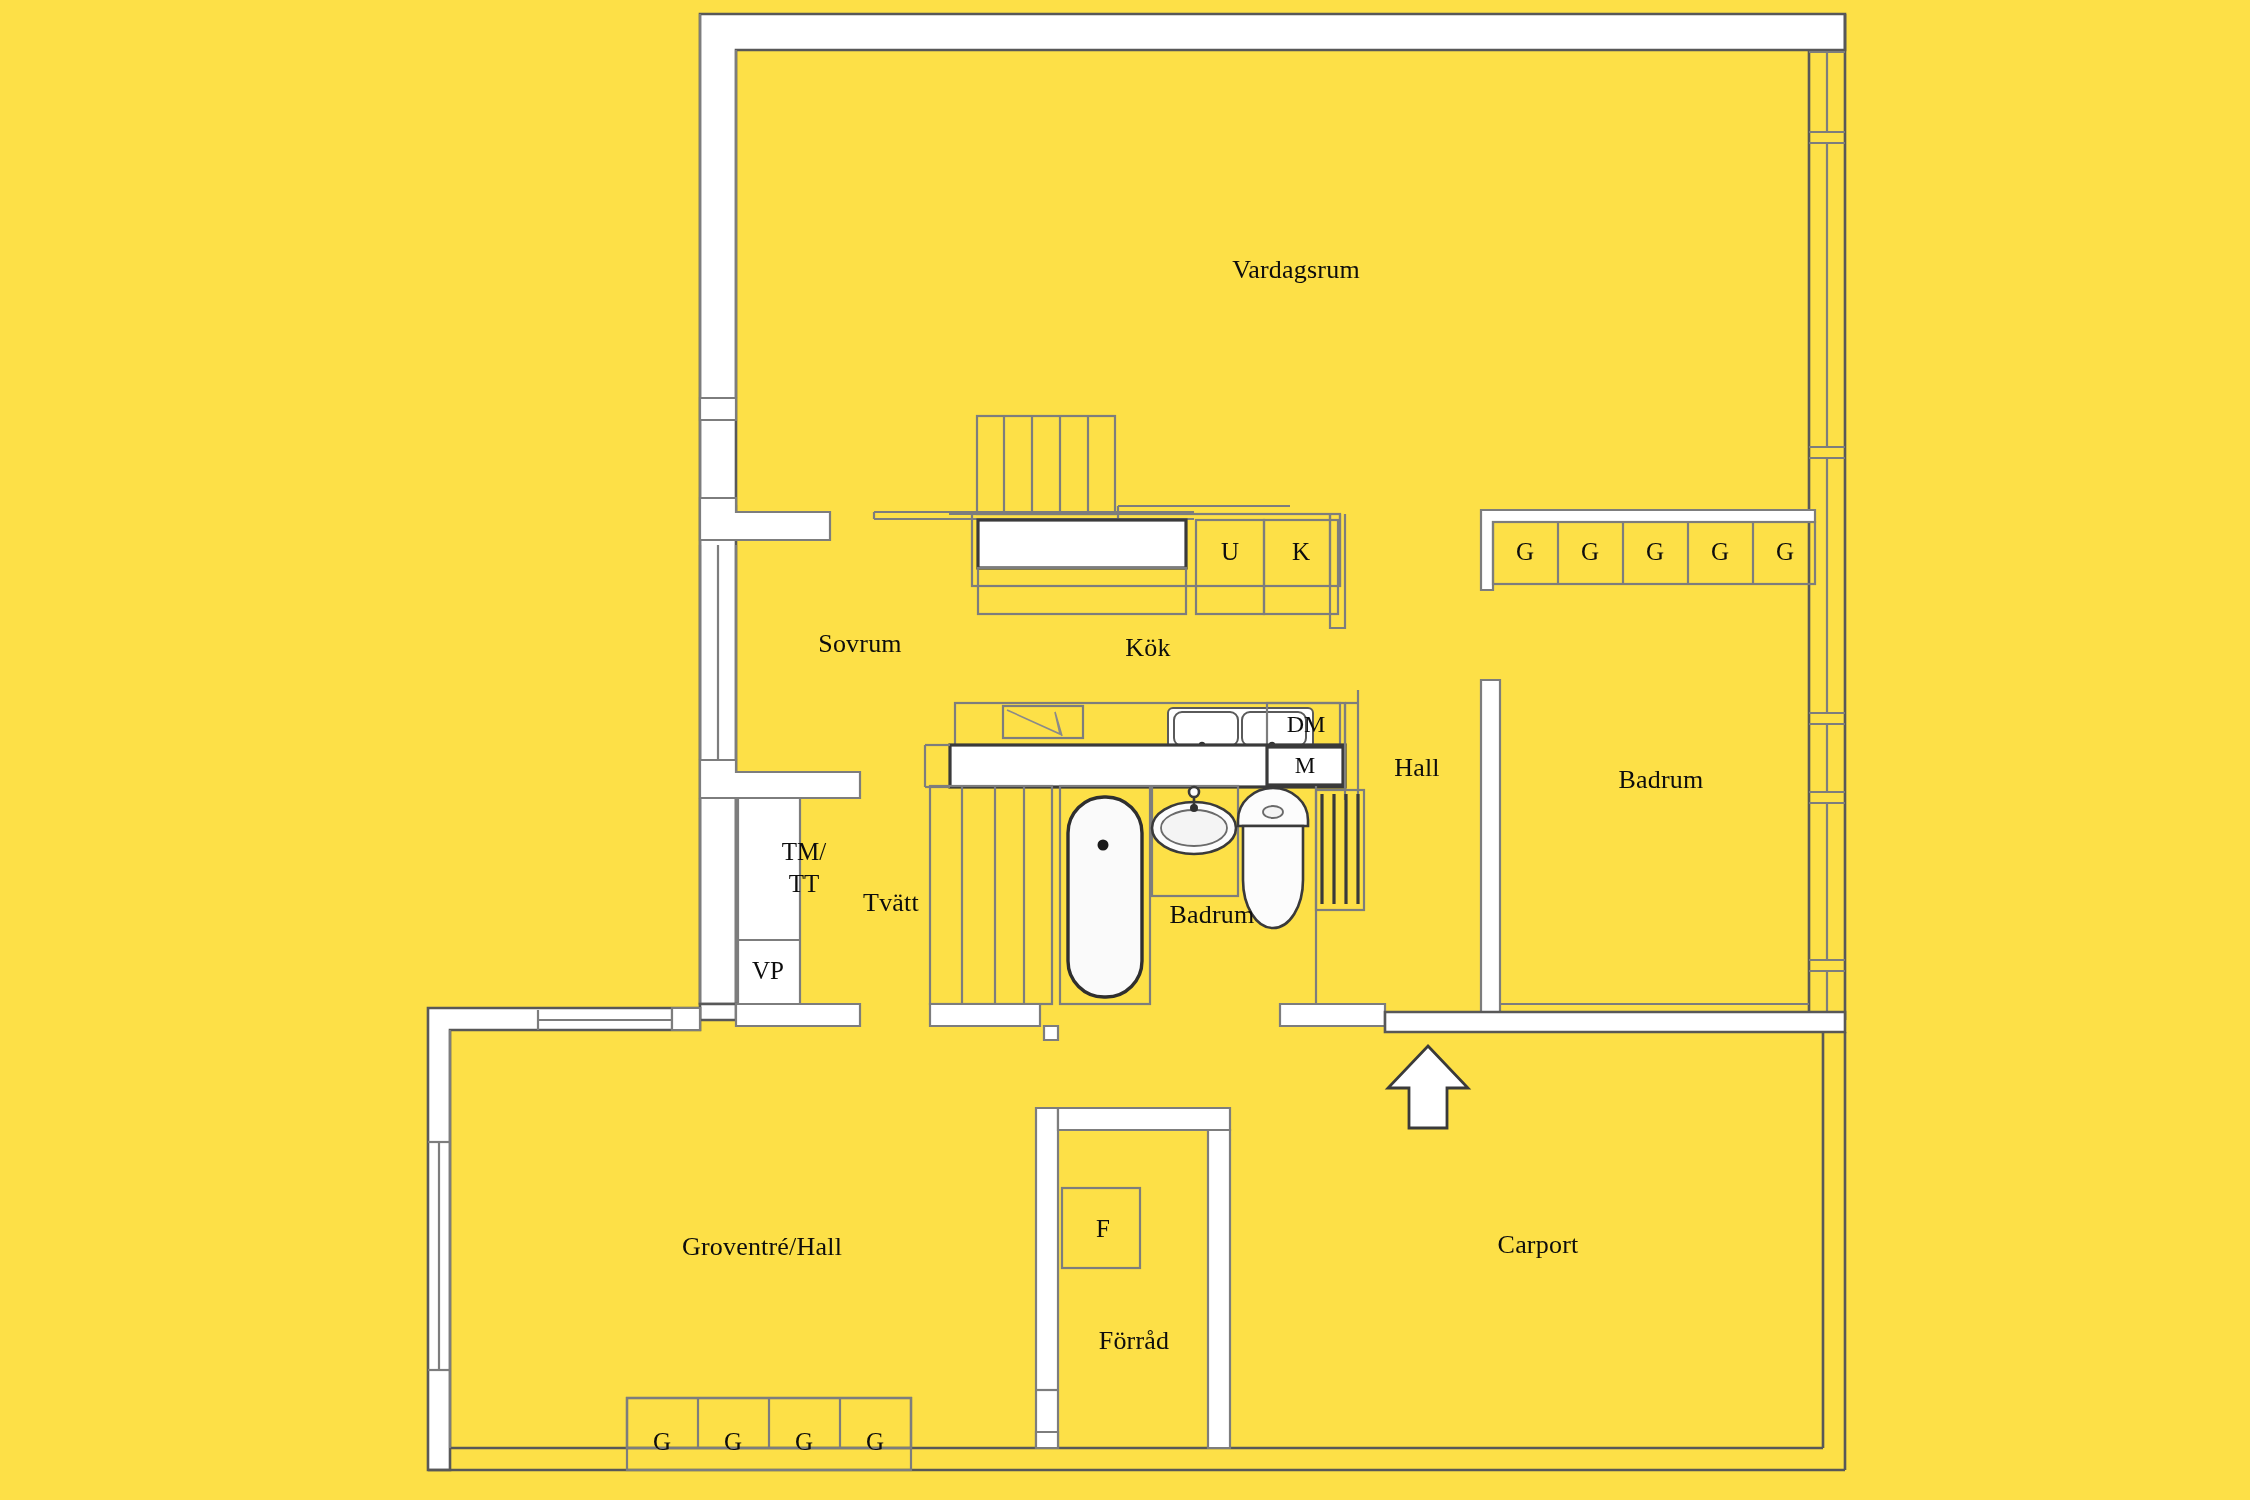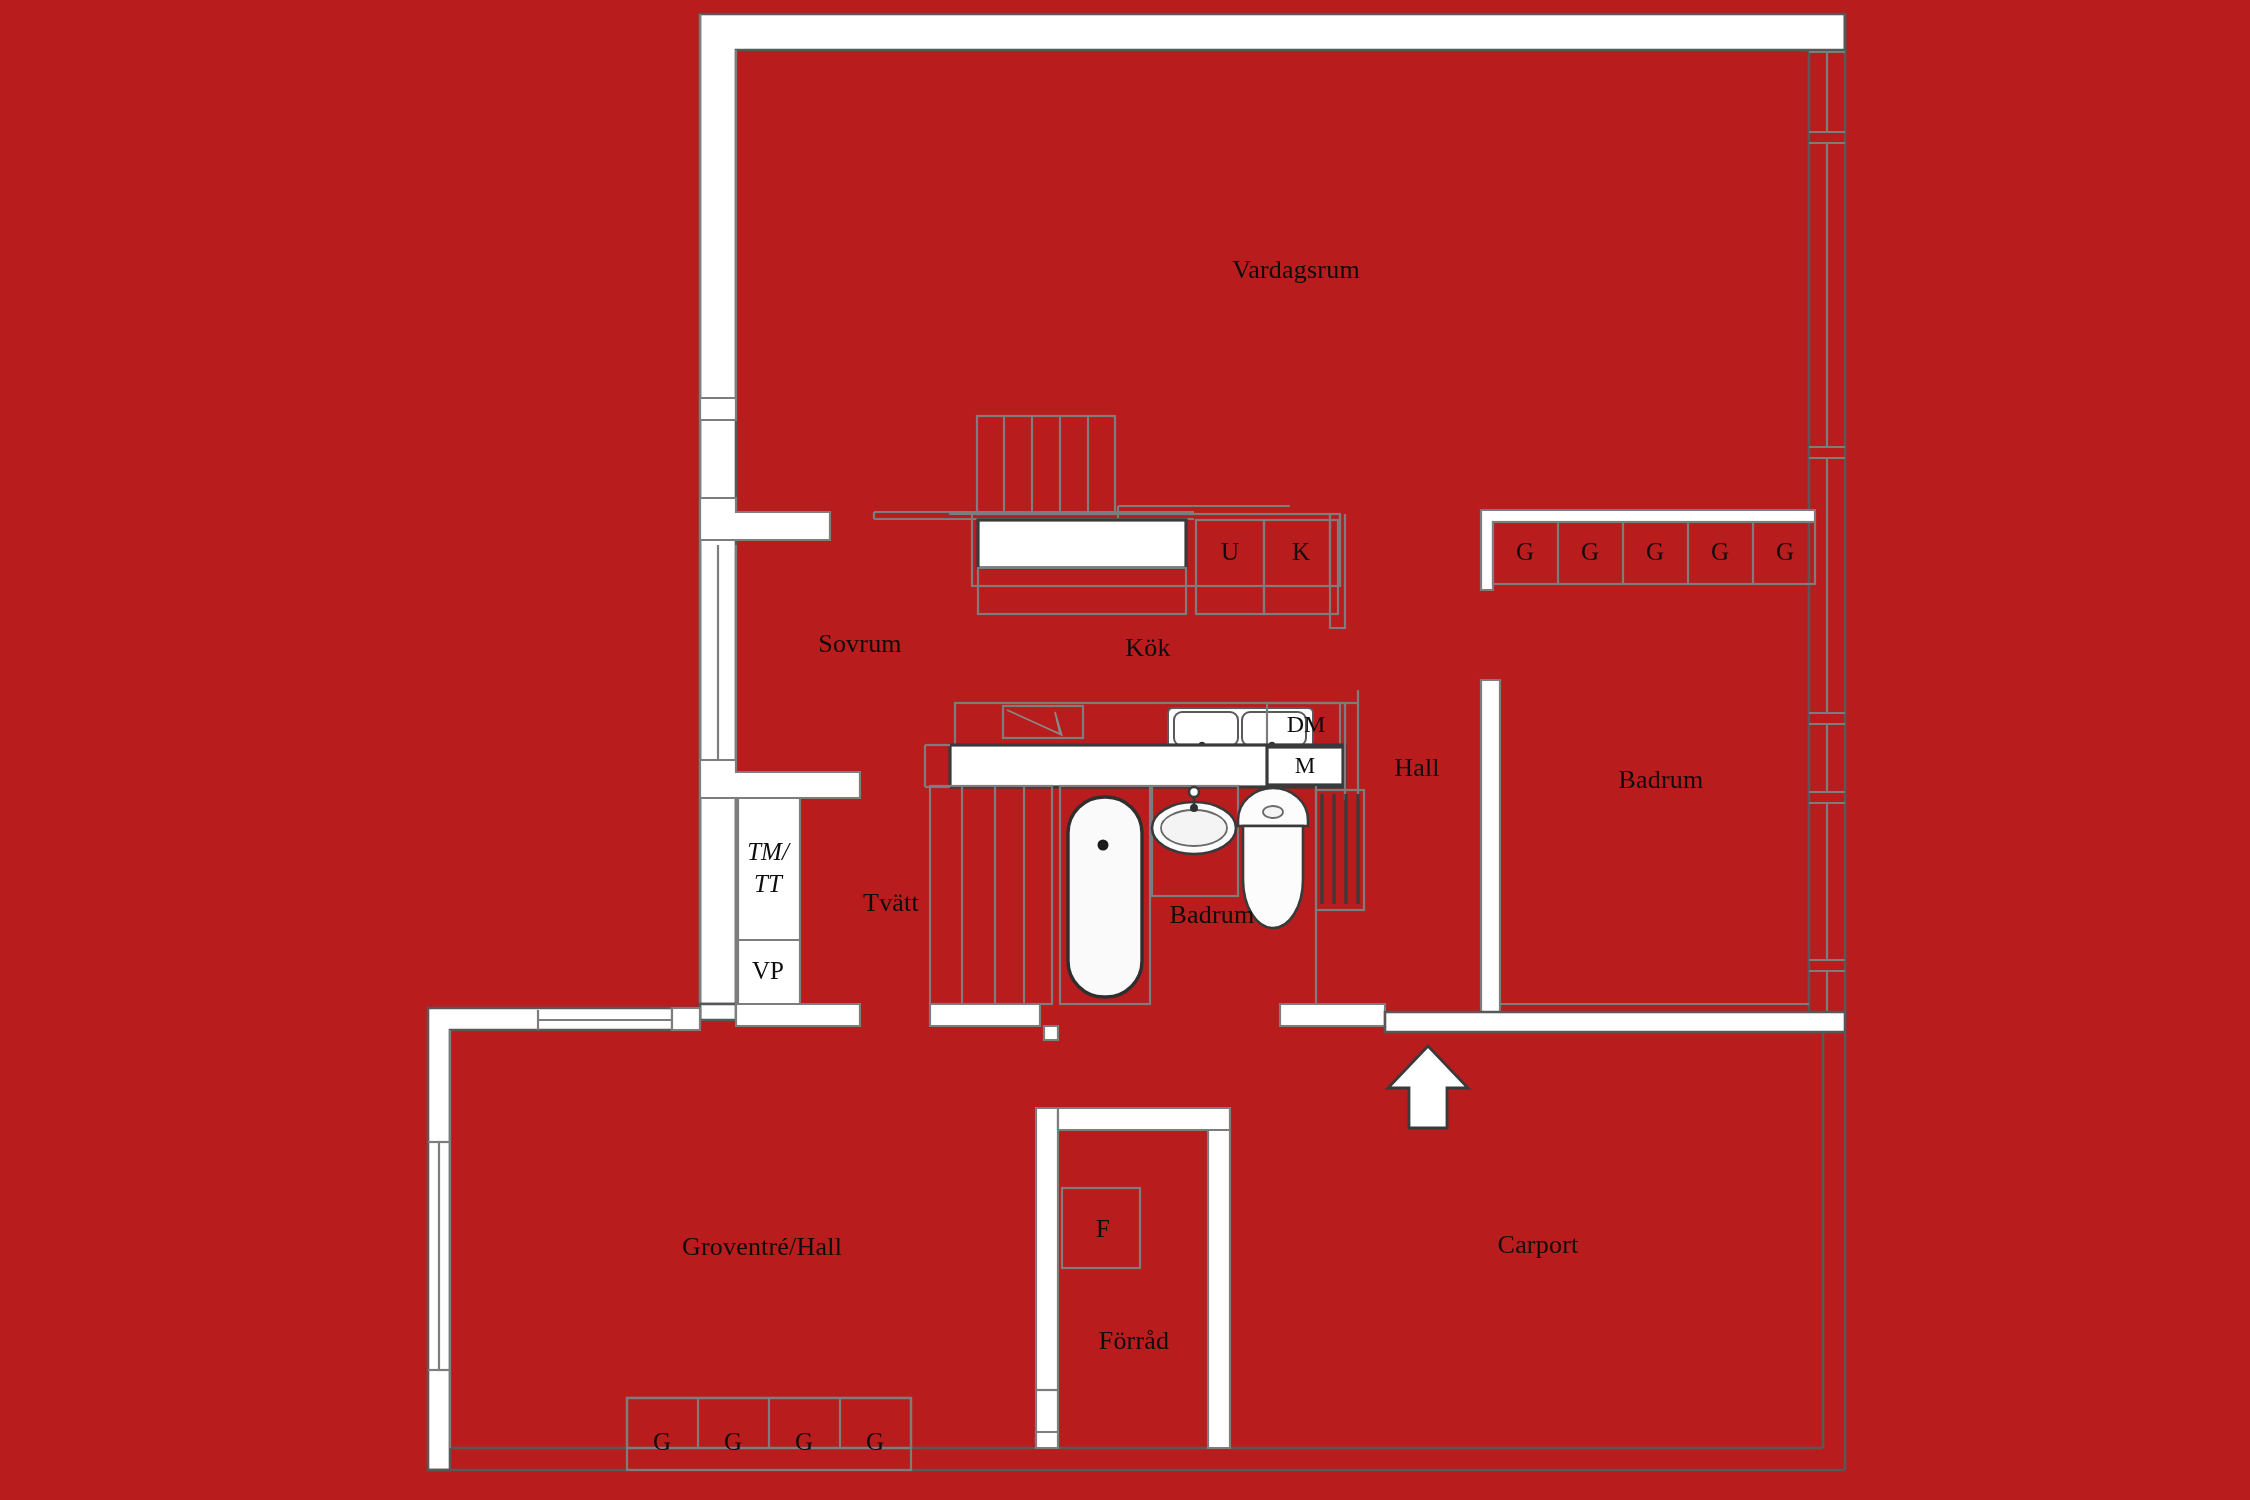--- a/index.html
+++ b/index.html
@@ -10,21 +10,21 @@
   body {
     width: 2250px;
     height: 1500px;
     font-family: "Liberation Serif", "DejaVu Serif", serif;
     overflow: hidden;
   }
   #plan-root {
     position: relative;
     width: 2250px;
     height: 1500px;
-    background: #b91c1c;
+    background: #fde047;
   }
   #plan-svg {
     position: absolute;
     left: 0;
     top: 0;
     width: 2250px;
     height: 1500px;
   }
   .room-label {
     position: absolute;
@@ -292,21 +292,21 @@
   <div class="room-label" style="left:891px;  top:903px;">Tvätt</div>
   <div class="room-label" style="left:1212px; top:915px;">Badrum</div>
   <div class="room-label" style="left:762px;  top:1247px;">Groventré/Hall</div>
   <div class="room-label" style="left:1134px; top:1341px;">Förråd</div>
   <div class="room-label" style="left:1538px; top:1245px;">Carport</div>
 
   <div class="unit-label" style="left:1230px; top:552px;">U</div>
   <div class="unit-label" style="left:1301px; top:552px;">K</div>
   <div class="unit-label" style="left:1306px; top:724px; font-size:24px;">DM</div>
   <div class="unit-label" style="left:1305px; top:766px; font-size:23px;">M</div>
-  <div class="unit-label two-line" id="tmtt-label" style="left:768px; top:868px;font-style:italic;">
+  <div class="unit-label two-line" id="tmtt-label" style="left:804px; top:868px;">
       <div>TM/</div>
       <div>TT</div>
     </div>
   <div class="unit-label" style="left:768px; top:971px;">VP</div>
   <div class="unit-label" style="left:1103px; top:1229px;">F</div>
 
   <div class="unit-label" style="left:1525px; top:552px;">G</div>
   <div class="unit-label" style="left:1590px; top:552px;">G</div>
   <div class="unit-label" style="left:1655px; top:552px;">G</div>
   <div class="unit-label" style="left:1720px; top:552px;">G</div>

